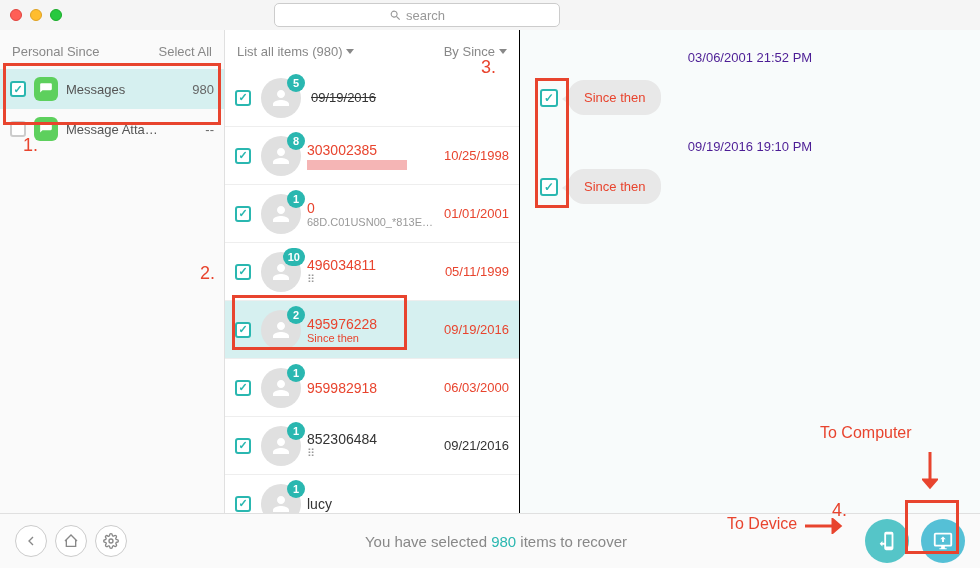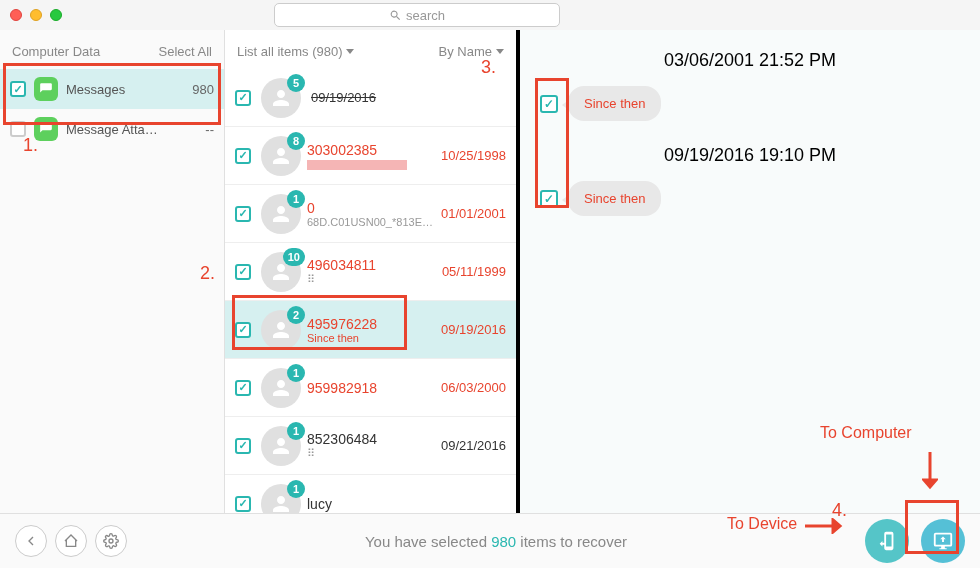--- a/index.html
+++ b/index.html
@@ -22,21 +22,21 @@
     .sidebar-items { }
     .sidebar-item { display: flex; align-items: center; padding: 8px 10px; gap: 8px; font-size: 13px; }
     .sidebar-item.selected { background: #d6f0f0; }
     .sidebar-checkbox { width: 16px; height: 16px; border: 2px solid #2ab7b0; border-radius: 3px; background: #fff; display: flex; align-items: center; justify-content: center; color: #2ab7b0; font-size: 11px; font-weight: bold; flex-shrink: 0; }
     .sidebar-checkbox.unchecked { border-color: #ccc; }
     .app-icon { width: 24px; height: 24px; border-radius: 6px; background: #5dd05d; display: flex; align-items: center; justify-content: center; flex-shrink: 0; }
     .app-icon svg { width: 14px; height: 14px; fill: #fff; }
     .sidebar-item-label { flex: 1; color: #555; }
     .sidebar-item-count { color: #666; font-size: 13px; }
     
-    .item-list { width: 295px; background: #fff; border-right: 4px solid #000000; display: flex; flex-direction: column; }
+    .item-list { width: 295px; background: #fff; border-right: 1px solid #000000; display: flex; flex-direction: column; }
     .list-header { display: flex; justify-content: space-between; align-items: center; padding: 14px 12px 10px; font-size: 13px; color: #888; }
     .list-header-left { display: flex; align-items: center; gap: 4px; }
     .list-header-right { display: flex; align-items: center; gap: 4px; }
     
     .conversations { flex: 1; overflow-y: hidden; }
     .conv-row { display: flex; align-items: center; padding: 8px 10px; border-bottom: 1px solid #eee; position: relative; min-height: 58px; }
     .conv-row.selected { background: #d6f0f0; }
     .conv-checkbox { width: 16px; height: 16px; border: 2px solid #2ab7b0; border-radius: 3px; background: #fff; display: flex; align-items: center; justify-content: center; color: #2ab7b0; font-size: 11px; font-weight: bold; flex-shrink: 0; margin-right: 10px; }
     .avatar { width: 40px; height: 40px; border-radius: 50%; background: #e0e0e0; display: flex; align-items: center; justify-content: center; flex-shrink: 0; position: relative; margin-right: 6px; }
     .avatar svg { width: 24px; height: 24px; fill: #fff; }
@@ -46,21 +46,21 @@
     .conv-name.red { color: #e8442e; }
     .conv-preview { font-size: 11px; color: #999; white-space: nowrap; overflow: hidden; text-overflow: ellipsis; }
     .conv-preview.red { color: #e8442e; }
     .conv-name.strike { text-decoration: line-through; }
     .conv-date { font-size: 13px; color: #333; white-space: nowrap; margin-left: 4px; }
     .conv-date.strike { text-decoration: line-through; }
     .conv-date.red { color: #e8442e; }
     .redacted-bar { width: 100px; height: 10px; background: #f5b5b5; margin-top: 2px; }
     
     .detail { flex: 1; background: #f8fbfb; padding: 20px; display: flex; flex-direction: column; align-items: center; position: relative; }
-    .detail-timestamp { font-size: 18px; color: #000000; margin-bottom: 15px; }
+    .detail-timestamp { font-size: 13px; color: #4c1d95; margin-bottom: 15px; }
     .msg-row { display: flex; align-items: center; gap: 10px; margin-bottom: 18px; align-self: flex-start; margin-left: 0px; }
     .msg-checkbox { width: 18px; height: 18px; border: 2px solid #2ab7b0; border-radius: 3px; background: #fff; display: flex; align-items: center; justify-content: center; color: #2ab7b0; font-size: 12px; font-weight: bold; flex-shrink: 0; }
     .msg-bubble { background: #e8e8e8; border-radius: 16px; padding: 10px 16px; font-size: 13px; color: #e8442e; position: relative; }
     .msg-bubble::before { content: ''; position: absolute; left: -6px; bottom: 10px; width: 0; height: 0; border-top: 6px solid transparent; border-bottom: 6px solid transparent; border-right: 8px solid #e8e8e8; }
     
     .footer { position: absolute; bottom: 0; left: 0; right: 0; height: 55px; background: #fafafa; border-top: 1px solid #e0e0e0; display: flex; align-items: center; padding: 0 15px; }
     .footer-nav { display: flex; gap: 8px; }
     .nav-btn { width: 32px; height: 32px; border-radius: 50%; border: 1px solid #ccc; background: #fff; display: flex; align-items: center; justify-content: center; color: #888; cursor: pointer; }
     .footer-status { flex: 1; text-align: center; font-size: 15px; color: #888; }
     .footer-status .count { color: #2ab7b0; }
@@ -94,21 +94,21 @@
         <path d="M15.5 14h-.79l-.28-.27a6.5 6.5 0 1 0-.7.7l.27.28v.79l5 5L20.49 19l-5-5zm-6 0a4.5 4.5 0 1 1 0-9 4.5 4.5 0 0 1 0 9z"></path>
       </svg>
     <span>search</span>
   </div>
 </div>
 
 <div class="main">
 
   <div class="sidebar">
     <div class="sidebar-header">
-      <span>Computer Data</span>
+      <span>Personal Since</span>
       <span>Select All</span>
     </div>
     <div class="sidebar-items">
       <div class="sidebar-item selected">
         <div class="sidebar-checkbox">✓</div>
         <div class="app-icon">
             <svg viewBox="0 0 24 24">
               <path d="M20 2H4a2 2 0 0 0-2 2v14l4-4h14a2 2 0 0 0 2-2V4a2 2 0 0 0-2-2z"></path>
             </svg>
           </div>
@@ -128,21 +128,21 @@
     </div>
   </div>
 
   <div class="item-list">
     <div class="list-header">
       <div class="list-header-left">
         <span>List all items (980)</span>
         <span class="triangle-down"></span>
       </div>
       <div class="list-header-right">
-        <span>By Name</span>
+        <span>By Since</span>
         <span class="triangle-down"></span>
       </div>
     </div>
     <div class="conversations" id="conversations">
         <div class="conv-row">
           <div class="conv-checkbox">✓</div>
           <div class="avatar">
             <svg viewBox="0 0 24 24">
               <path d="M12 12c2.2 0 4-1.8 4-4s-1.8-4-4-4-4 1.8-4 4 1.8 4 4 4zm0 2c-2.7 0-8 1.3-8 4v2h16v-2c0-2.7-5.3-4-8-4z"></path>
             </svg>

